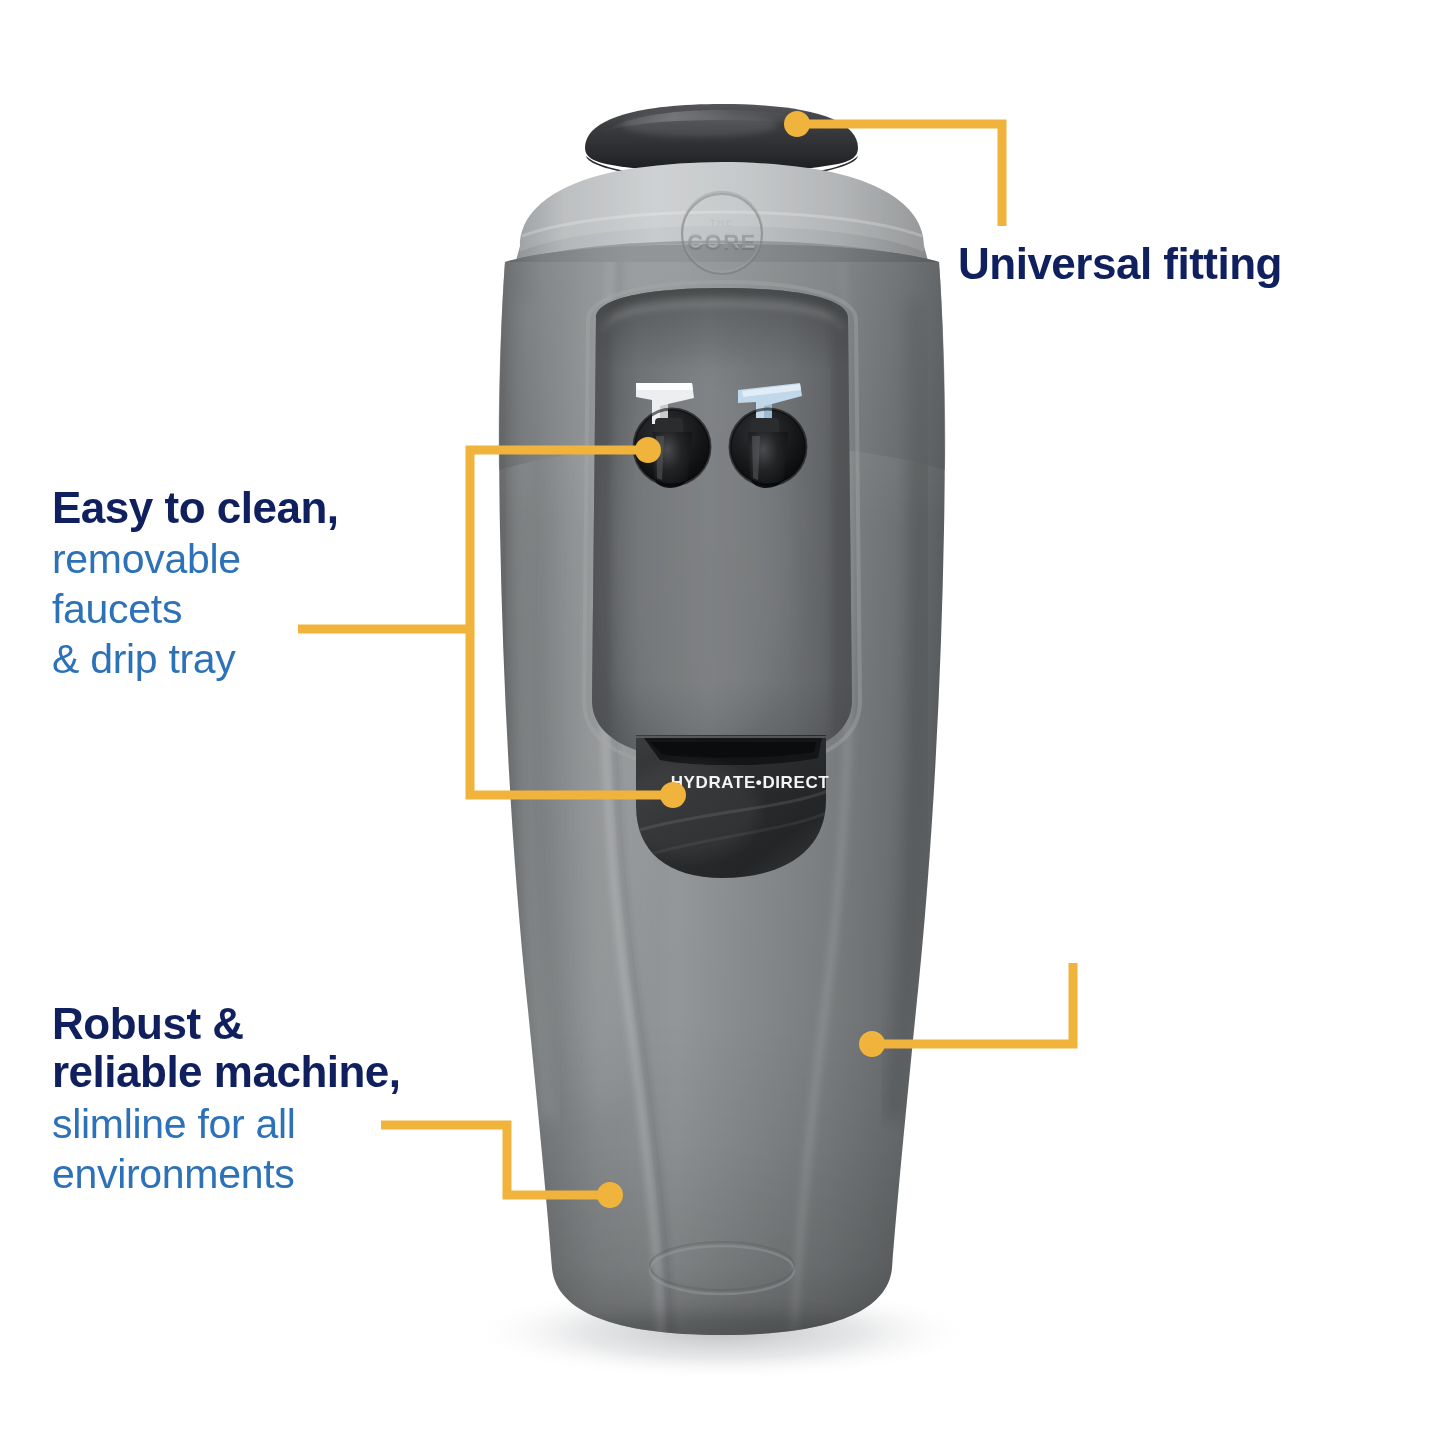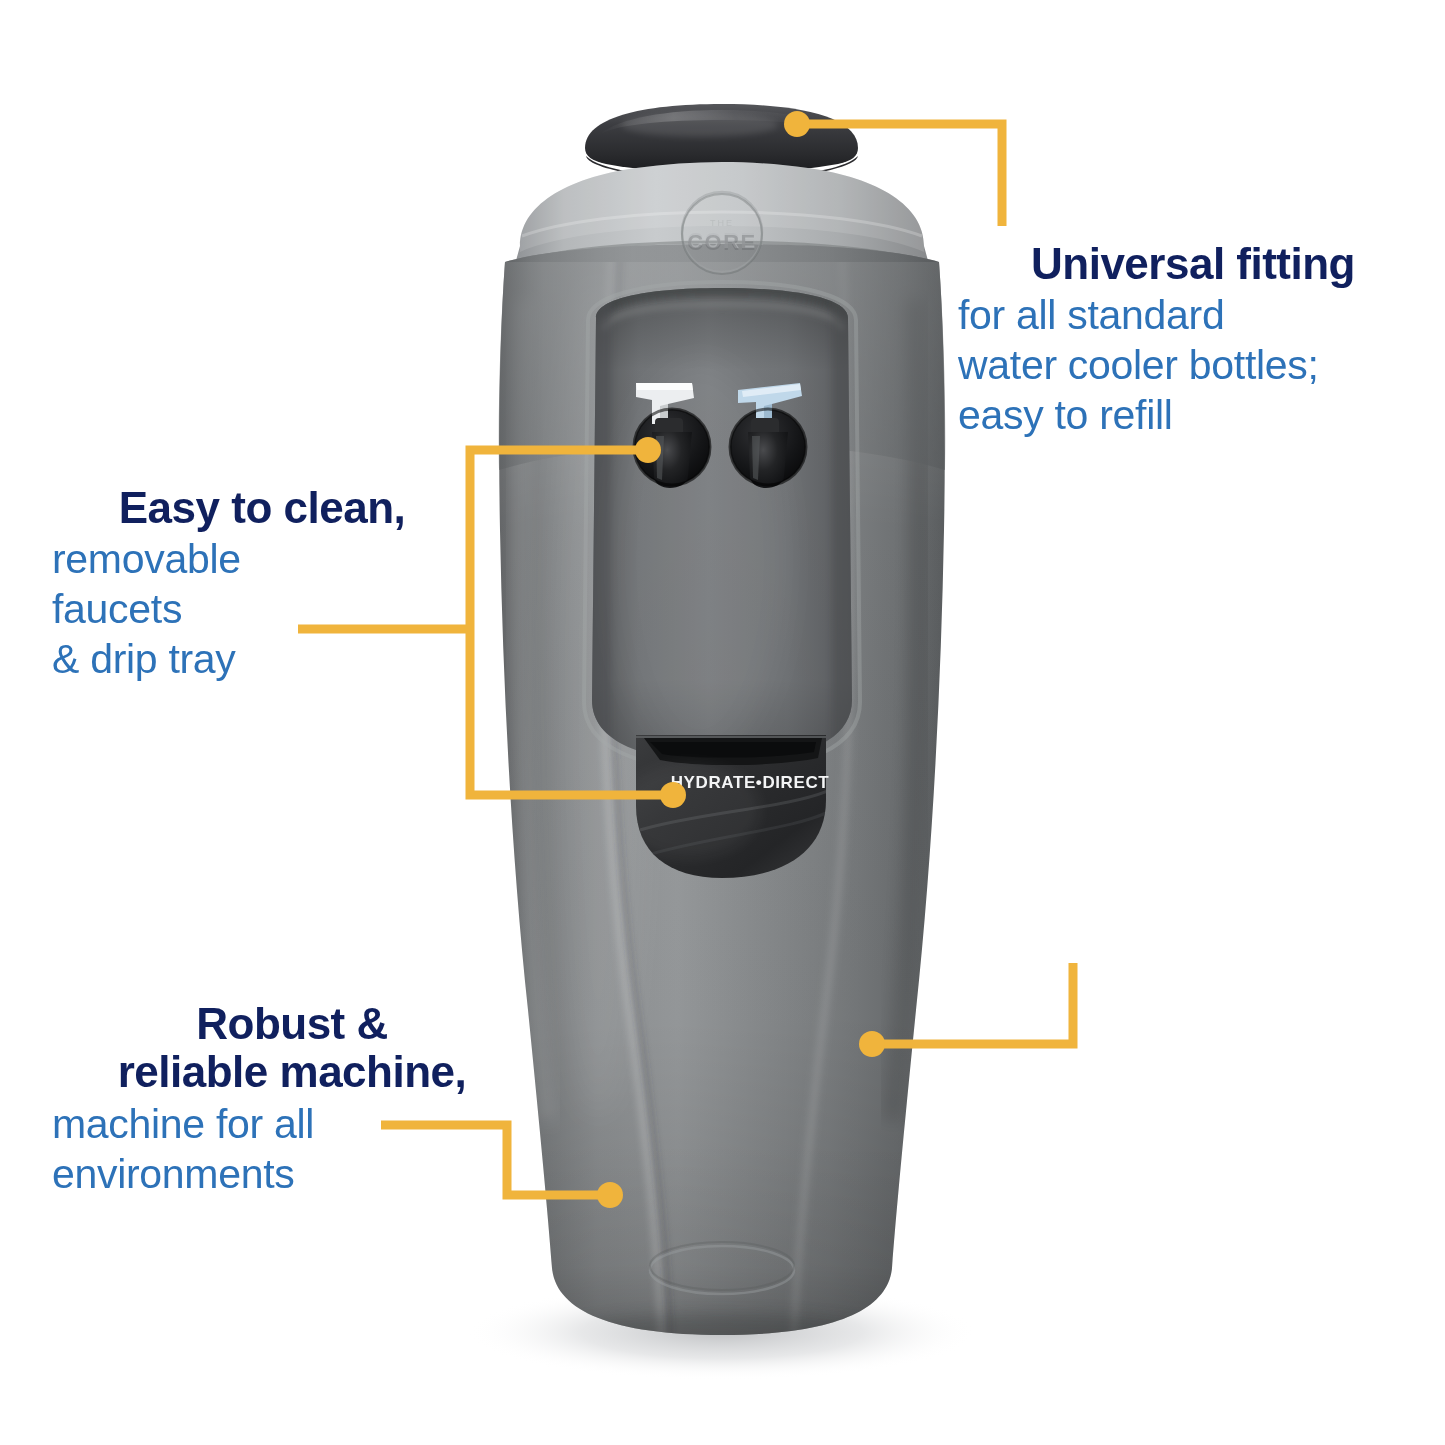--- a/index.html
+++ b/index.html
@@ -13,21 +13,20 @@
 
   
   .callout { position: absolute; }
   .callout .hd {
     font-weight: bold;
     color: #10205e;
     font-size: 44px;
     line-height: 1.10;
     letter-spacing: -0.5px;
     white-space: pre-line;
-    text-align: center;
   }
   .callout .bd {
     color: #2d72b8;
     font-size: 41px;
     line-height: 1.22;
     letter-spacing: -0.3px;
     white-space: pre-line;
     margin-top: 2px;
   }
   .callout.only-hd .hd { font-size: 44px; }
@@ -334,33 +333,30 @@
       <circle cx="797" cy="124" r="13"></circle>
       <circle cx="648" cy="450" r="13"></circle>
       <circle cx="673" cy="795" r="13"></circle>
       <circle cx="872" cy="1044" r="13"></circle>
       <circle cx="610" cy="1195" r="13"></circle>
     </g>
   </svg>
 
   <div class="callout" id="co-universal">
     <div class="hd">Universal fitting</div>
-    <div class="bd">for all standard
-water cooler bottles;
-easy to refill</div>
   </div>
 
   <div class="callout" id="co-easyclean">
     <div class="hd">Easy to clean,</div>
     <div class="bd">removable
 faucets
 &amp; drip tray</div>
   </div>
 
 
   <div class="callout" id="co-robust">
     <div class="hd">Robust &amp;
 reliable machine,</div>
-    <div class="bd">machine for all
+    <div class="bd">slimline for all
 environments</div>
   </div>
 
 </div>
 
 </body></html>

